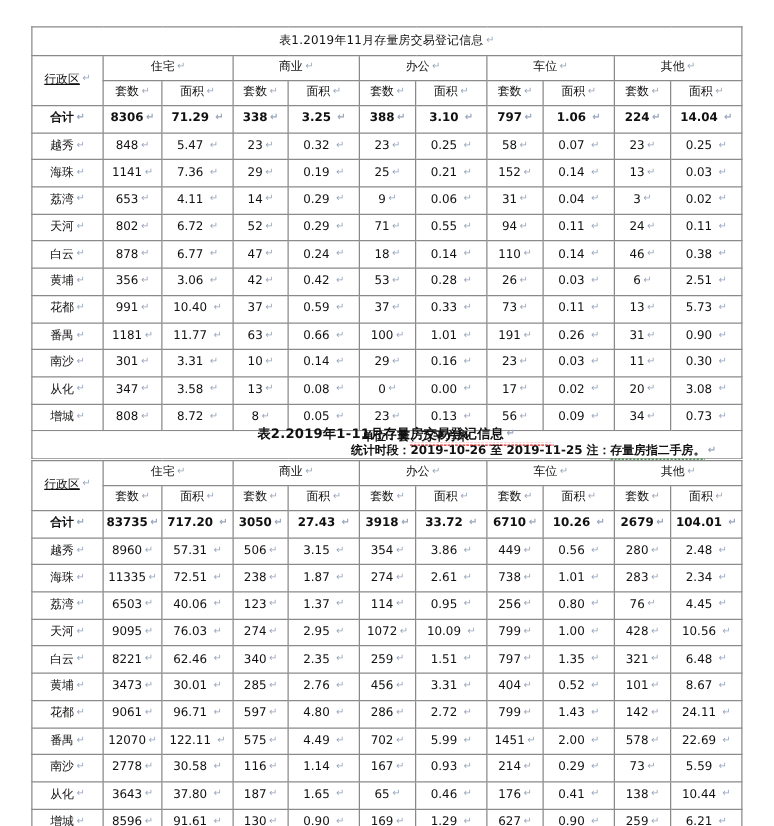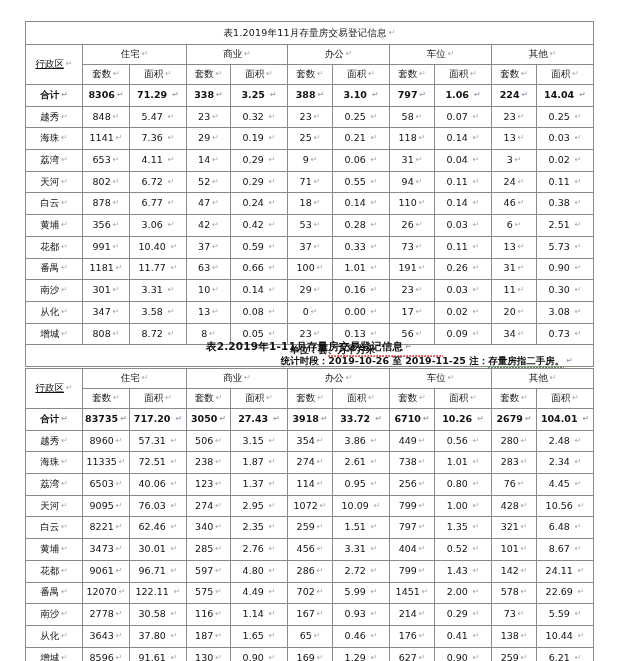--- a/index.html
+++ b/index.html
@@ -240,21 +240,21 @@
           <td class="num-cell area-cell"><span>0.25</span><span class="pil">↵</span></td>
         </tr>
         <tr>
           <td class="region-cell"><span>海珠</span><span class="pil">↵</span></td>
           <td class="num-cell count-cell"><span>1141</span><span class="pil">↵</span></td>
           <td class="num-cell area-cell"><span>7.36</span><span class="pil">↵</span></td>
           <td class="num-cell count-cell"><span>29</span><span class="pil">↵</span></td>
           <td class="num-cell area-cell"><span>0.19</span><span class="pil">↵</span></td>
           <td class="num-cell count-cell"><span>25</span><span class="pil">↵</span></td>
           <td class="num-cell area-cell"><span>0.21</span><span class="pil">↵</span></td>
-          <td class="num-cell count-cell"><span>118</span><span class="pil">↵</span></td>
+          <td class="num-cell count-cell"><span>152</span><span class="pil">↵</span></td>
           <td class="num-cell area-cell"><span>0.14</span><span class="pil">↵</span></td>
           <td class="num-cell count-cell"><span>13</span><span class="pil">↵</span></td>
           <td class="num-cell area-cell"><span>0.03</span><span class="pil">↵</span></td>
         </tr>
         <tr>
           <td class="region-cell"><span>荔湾</span><span class="pil">↵</span></td>
           <td class="num-cell count-cell"><span>653</span><span class="pil">↵</span></td>
           <td class="num-cell area-cell"><span>4.11</span><span class="pil">↵</span></td>
           <td class="num-cell count-cell"><span>14</span><span class="pil">↵</span></td>
           <td class="num-cell area-cell"><span>0.29</span><span class="pil">↵</span></td>

